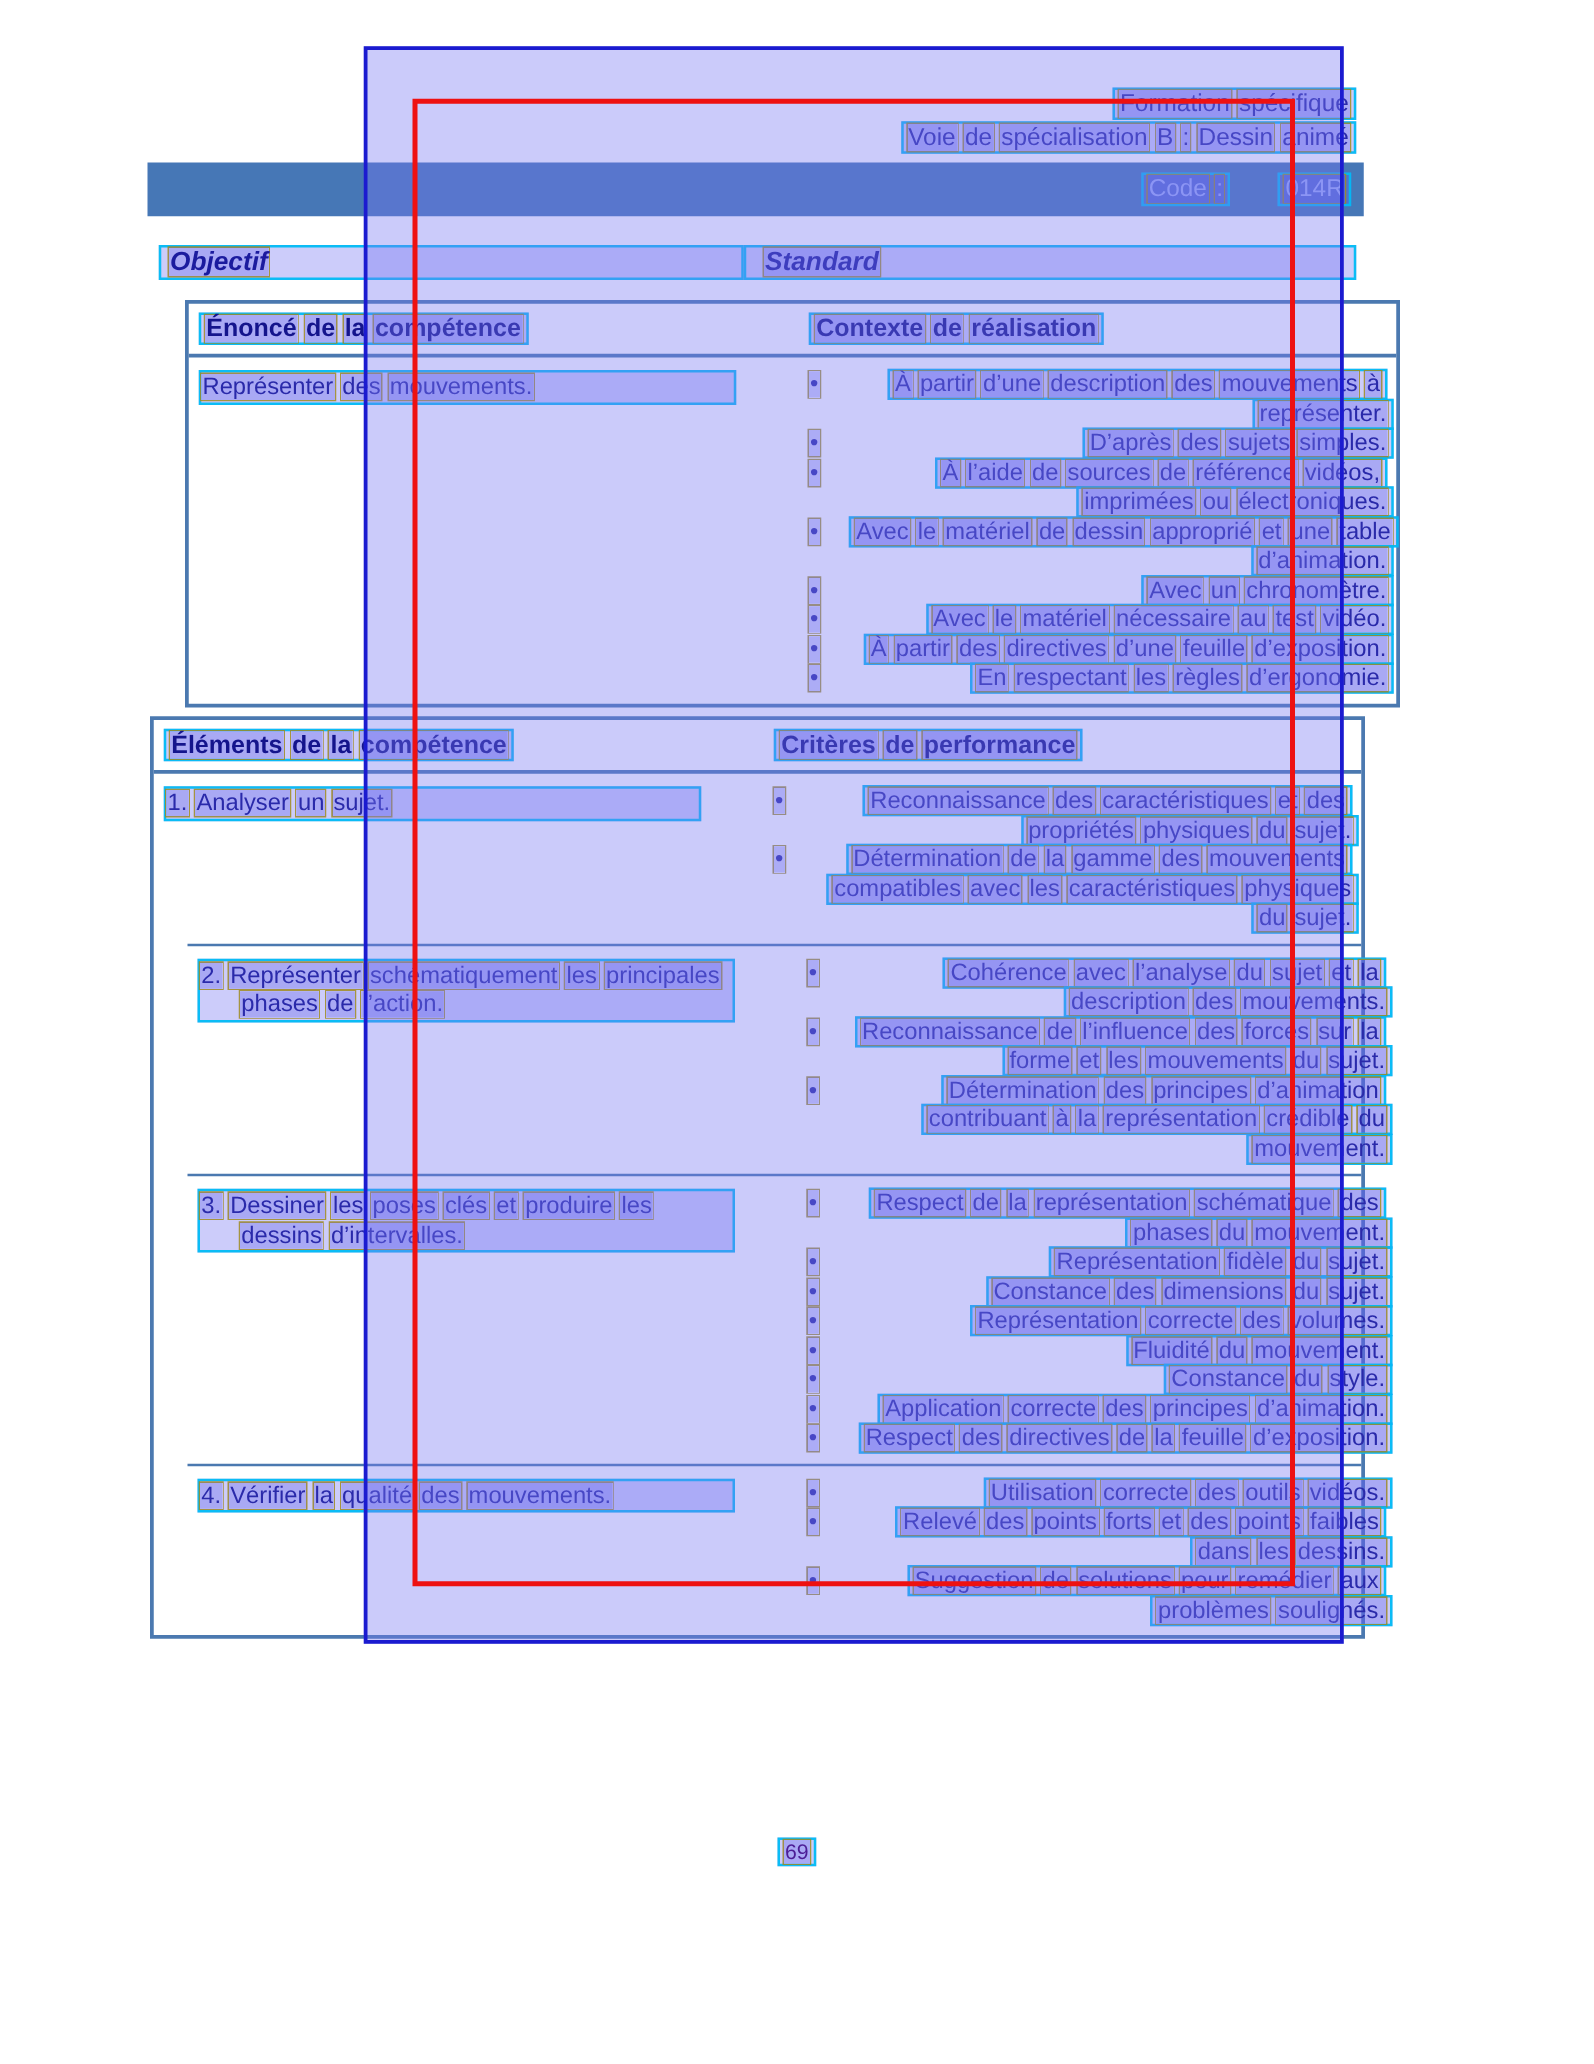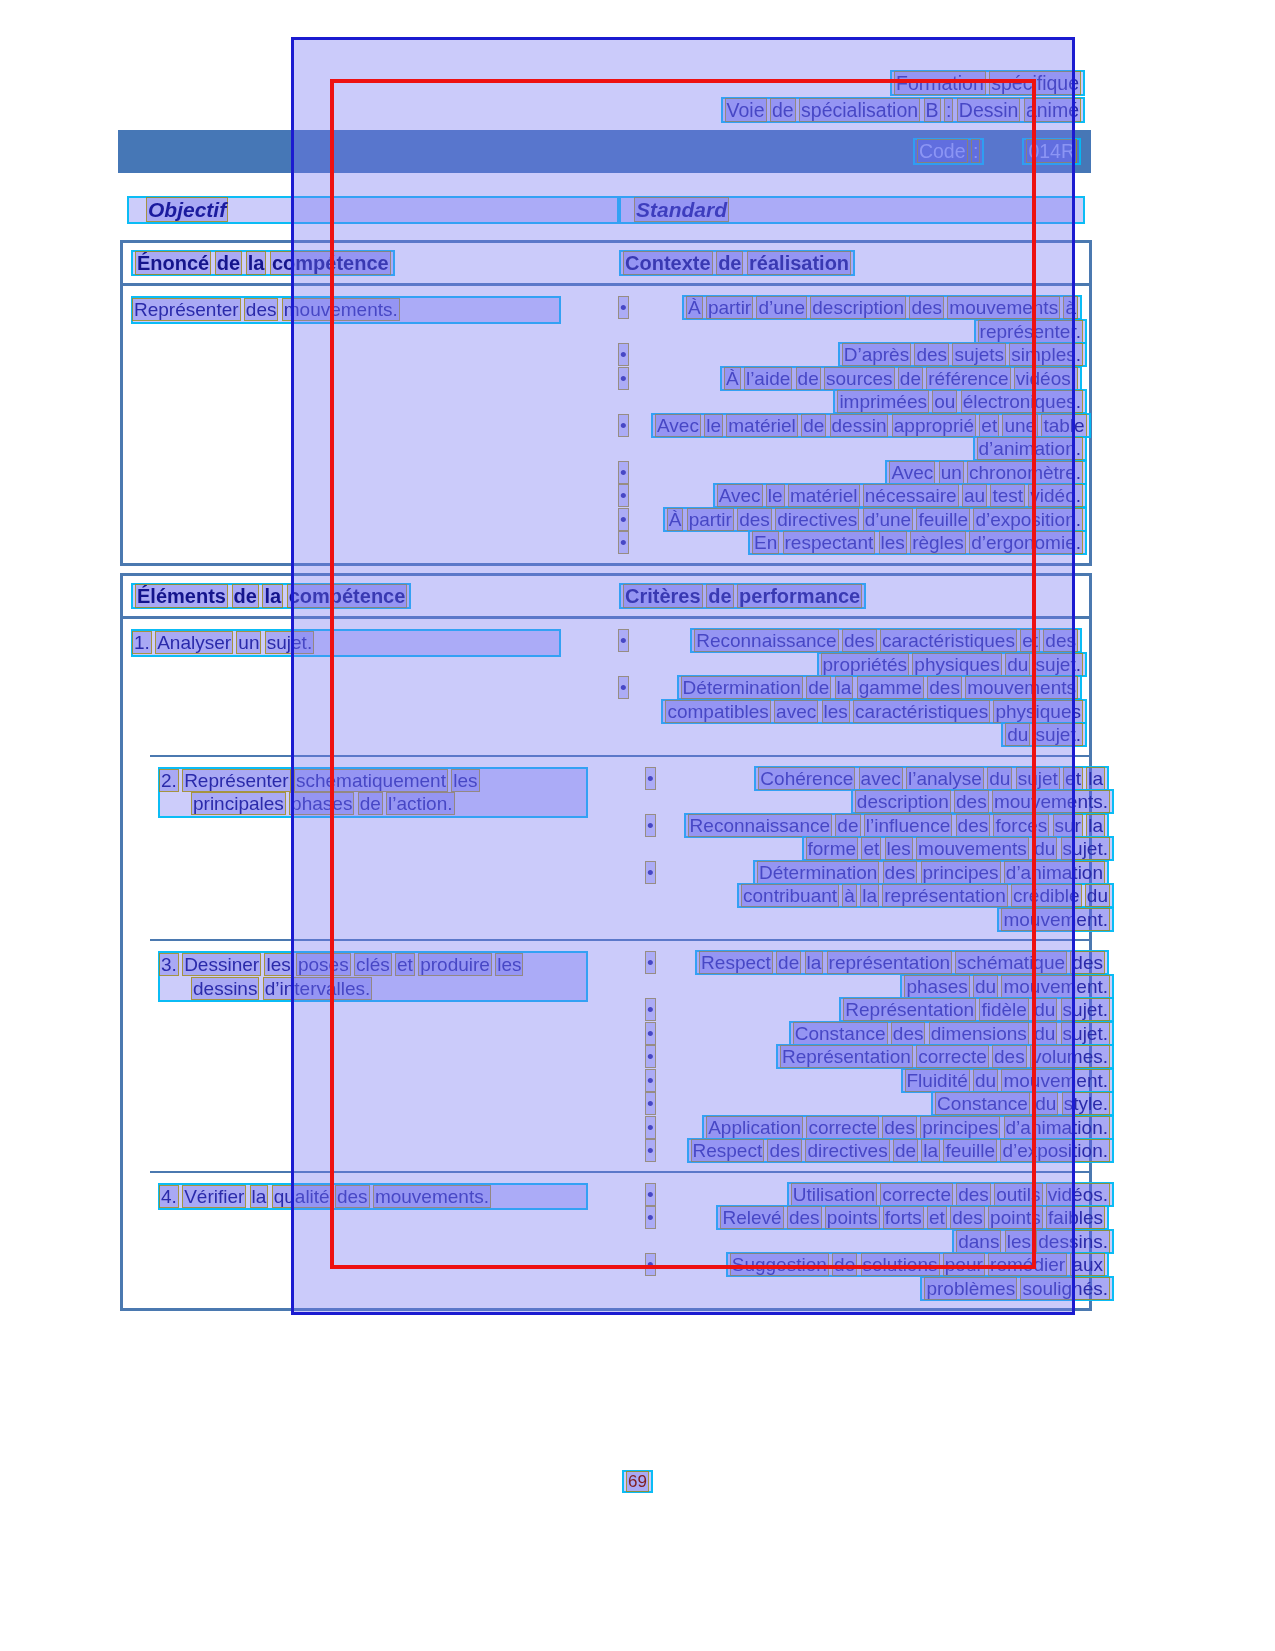--- a/index.html
+++ b/index.html
@@ -10,21 +10,21 @@
   
   .hl{
     background:rgba(105,105,240,.34);
     border:2px solid rgba(0,186,244,.95);
     box-decoration-break:clone;-webkit-box-decoration-break:clone;
     padding:0 3px;
   }
   .hlb{ 
     background:rgba(105,105,240,.34);
     border:2px solid rgba(0,186,244,.95);
-    padding:0 18px;
+    padding:0 6px;
   }
   
   .w{
     background:rgba(88,88,232,.30);
     box-shadow:0 0 0 1px rgba(158,138,30,.85);
     padding:0 1px;
   }
   .hdr{position:absolute;right:190px;text-align:right;font-size:19.5px;white-space:nowrap;}
   .hdr1{top:72px;}
   .hdr2{top:99px;}
@@ -36,38 +36,38 @@
   .banner .code-val{margin-left:38px;}
   .obj-row{
     position:absolute;left:127px;top:196px;width:958px;display:flex;
     font-size:21px;font-weight:bold;font-style:italic;color:#1b1b9e;
   }
   .obj-row .oc1{flex:0 0 452px;}
   .obj-row .oc2{flex:1;padding-left:14px;}
   .tbl{
     position:absolute;left:120px;width:972px;border:3px solid #4b79b0;box-sizing:border-box;
   }
-  .tbl1{top:240px;}
+  .tbl1{top:240px;margin-left:28px;}
   .tbl2{top:573px;}
   .thead{display:flex;font-weight:bold;font-size:20px;color:#14148c;border-bottom:3px solid #4b79b0;}
   .thead .c1{flex:0 0 480px;padding:9px 4px 8px 8px;box-sizing:border-box;}
   .thead .c2{flex:1;padding:9px 4px 8px 16px;box-sizing:border-box;}
   .trow{display:flex;font-size:19px;line-height:23.5px;}
   .trow + .trow{border-top:2px solid #4b79b0;margin-left:27px;}
   .trow .c1{flex:0 0 480px;padding:10px 8px 8px 8px;box-sizing:border-box;}
   .trow .c2{flex:1;padding:10px 10px 8px 16px;box-sizing:border-box;}
   .lcell{width:430px;}
   .lcell .hlb{padding-left:32px;text-indent:-32px;}
   ul.crit{list-style:none;margin:0;padding:0;}
   ul.crit li{display:flex;align-items:flex-start;}
   .blt{flex:0 0 32px;}
   .crit .txt{width:436px;text-align:right;}
   .pageno{
     position:absolute;left:0;top:1472px;width:1275px;text-align:center;
-    font-size:17px;color:#7f1d1d;
+    font-size:17px;color:#4c1d95;
   }
   
   .overlay-box{
     position:absolute;left:291px;top:37px;width:784px;height:1278px;
     background:rgba(118,118,242,.38);border:3px solid #1b1bd0;
     box-sizing:border-box;z-index:40;pointer-events:none;
   }
   .red-box{
     position:absolute;left:330px;top:79px;width:706px;height:1190px;
     border:4px solid #ee1111;box-sizing:border-box;z-index:50;pointer-events:none;

